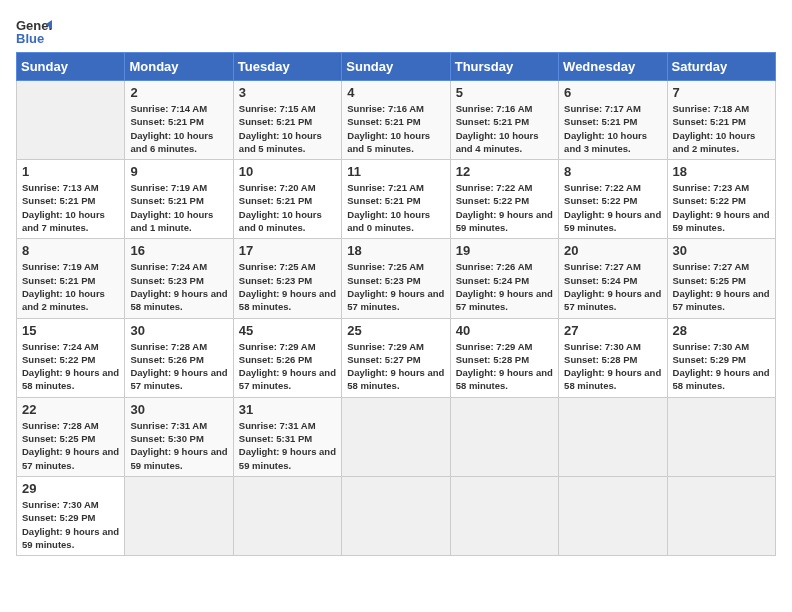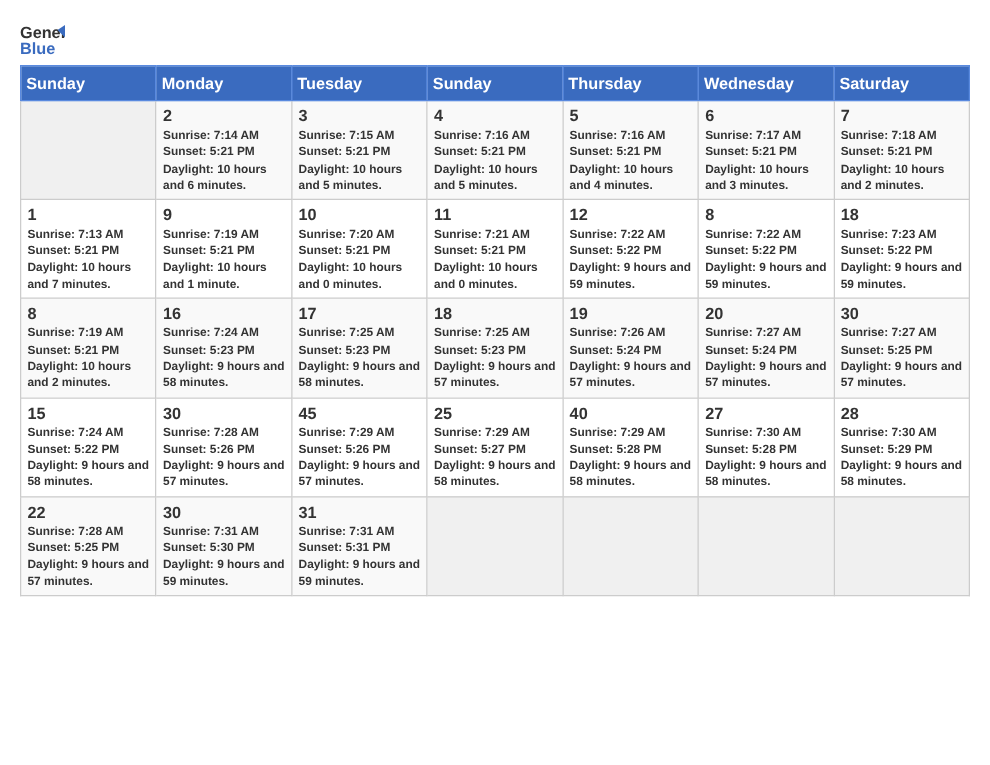--- a/index.html
+++ b/index.html
@@ -238,14 +238,26 @@
         </td>
         <td>
           <span class="day-num">31</span>
           <div class="day-info">Sunrise: 7:31 AM<br>Sunset: 5:31 PM<br>Daylight: 9 hours and 59 minutes.</div>
         </td>
         <td class="empty-cell"></td>
         <td class="empty-cell"></td>
         <td class="empty-cell"></td>
         <td class="empty-cell"></td>
       </tr>
+      <tr>
+        <td>
+          <span class="day-num">29</span>
+          <div class="day-info">Sunrise: 7:30 AM<br>Sunset: 5:29 PM<br>Daylight: 9 hours and 59 minutes.</div>
+        </td>
+        <td class="empty-cell"></td>
+        <td class="empty-cell"></td>
+        <td class="empty-cell"></td>
+        <td class="empty-cell"></td>
+        <td class="empty-cell"></td>
+        <td class="empty-cell"></td>
+      </tr>
     </tbody>
 </table>
 
 </body></html>

